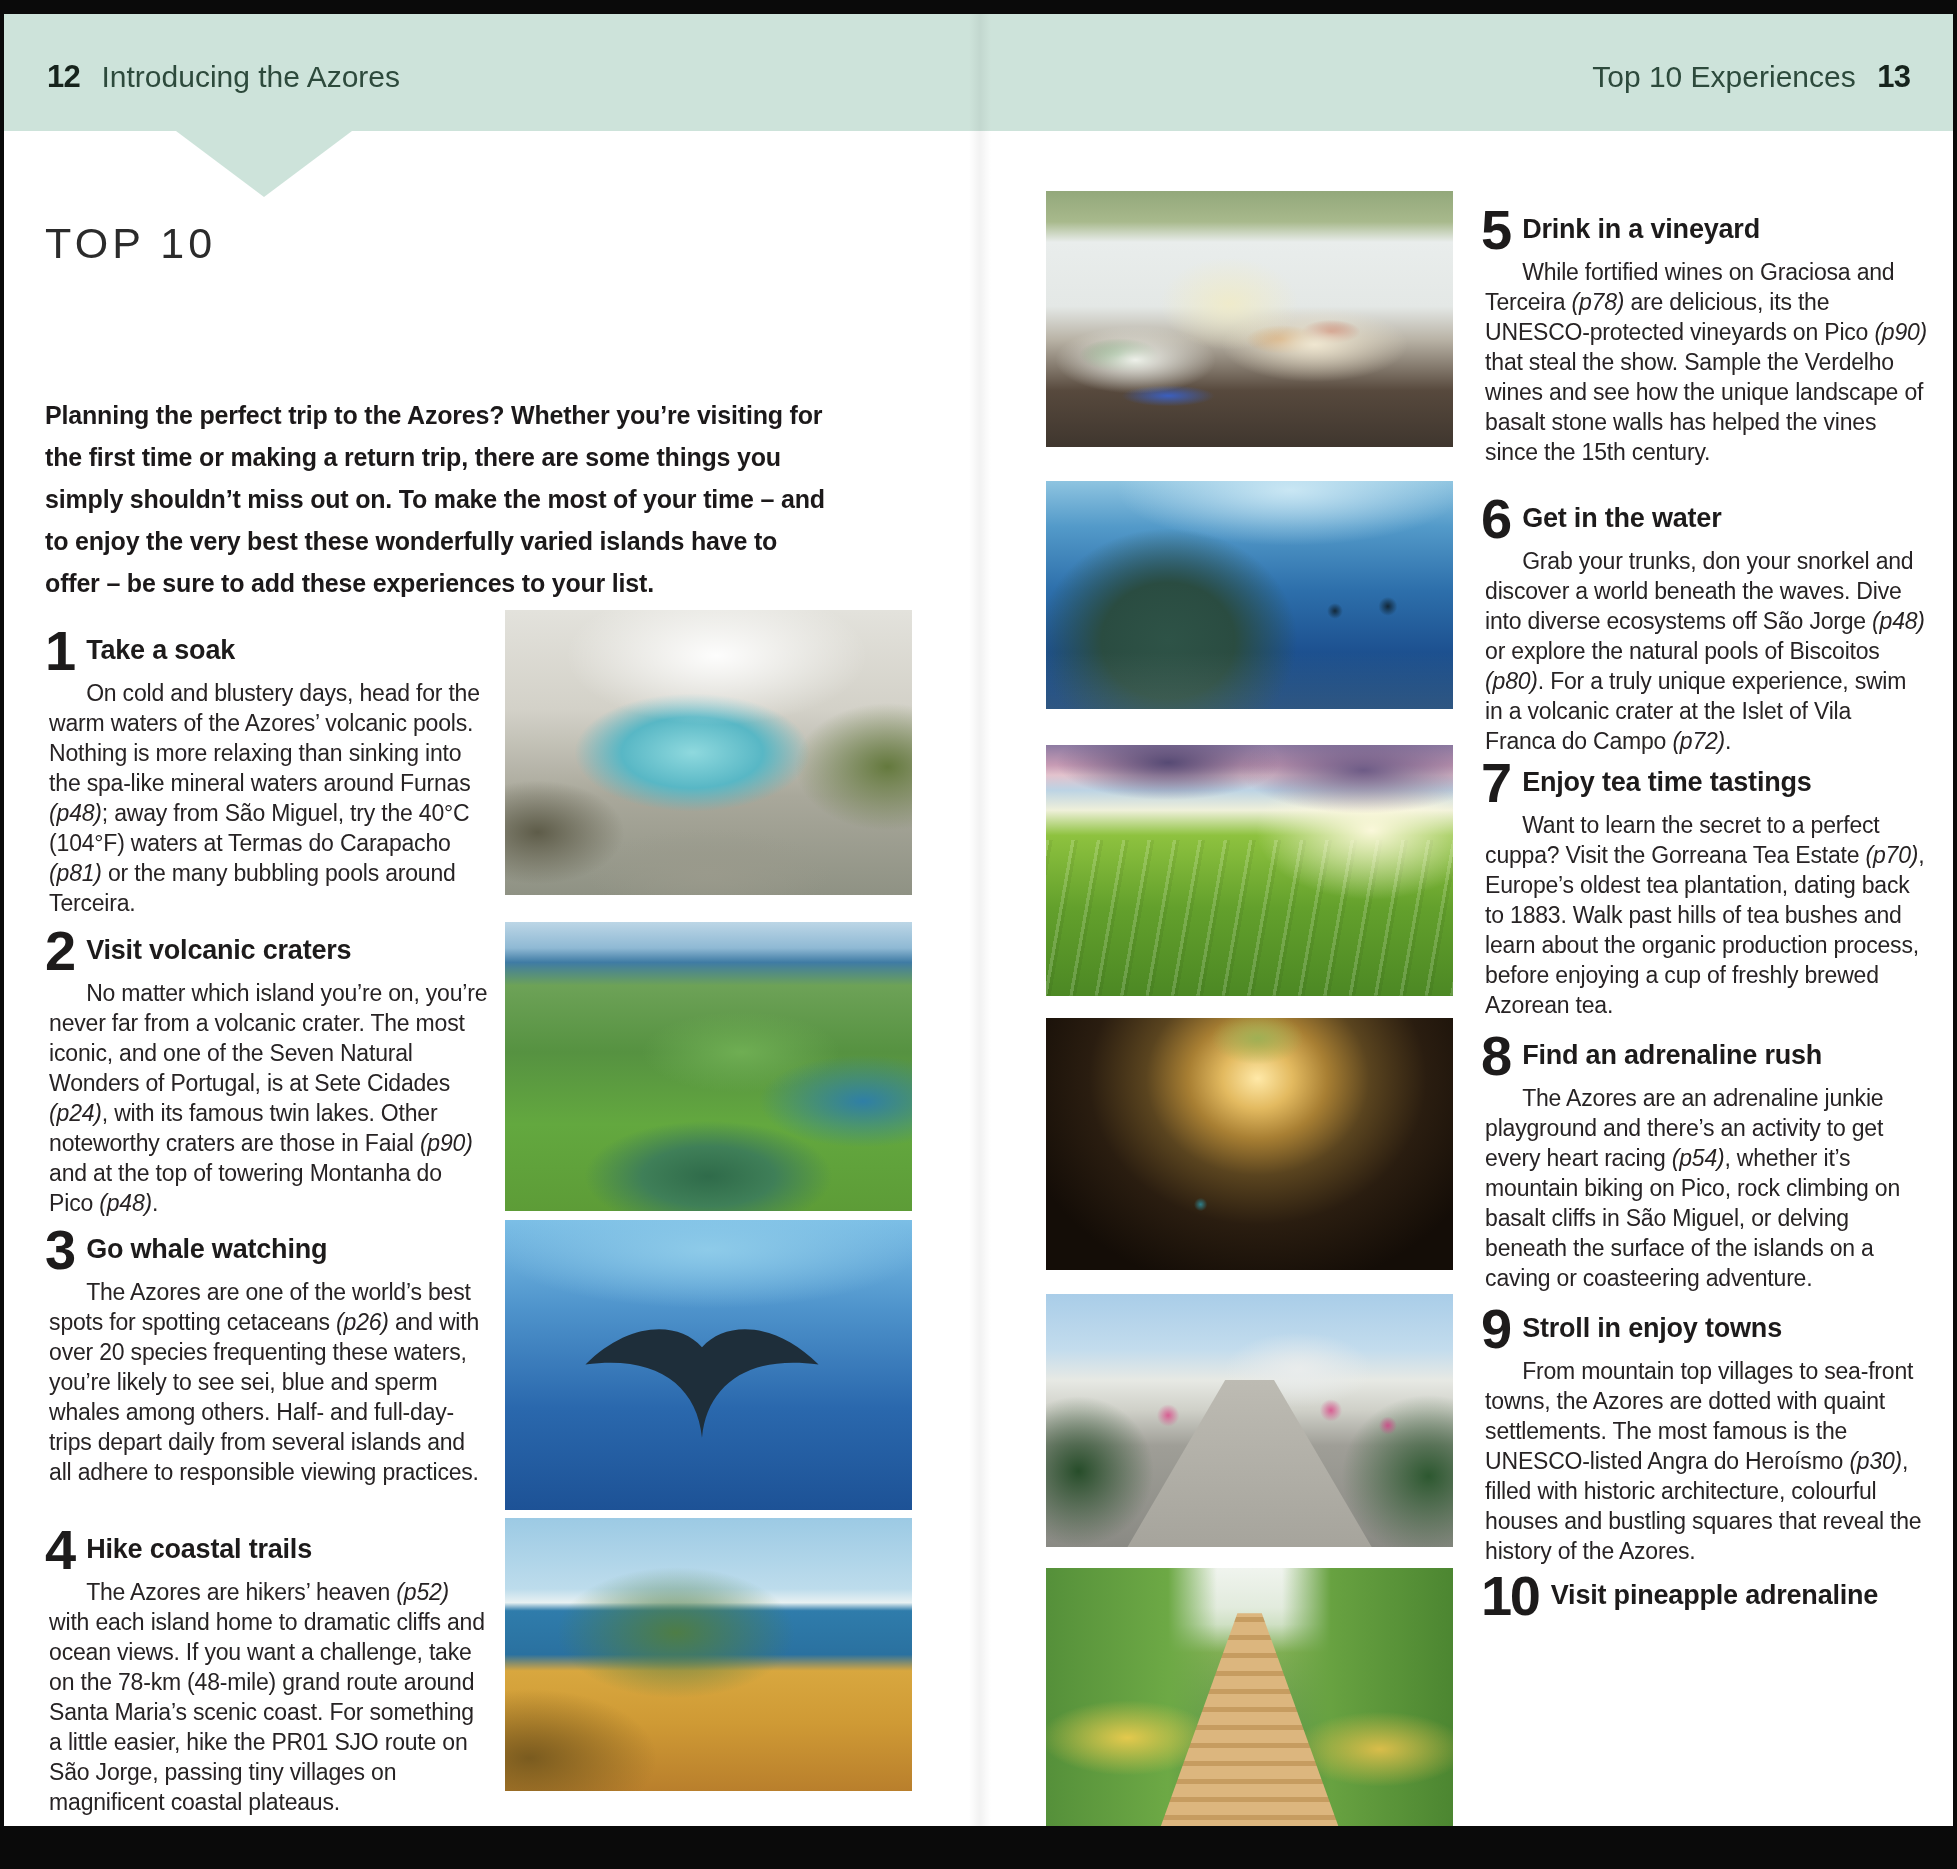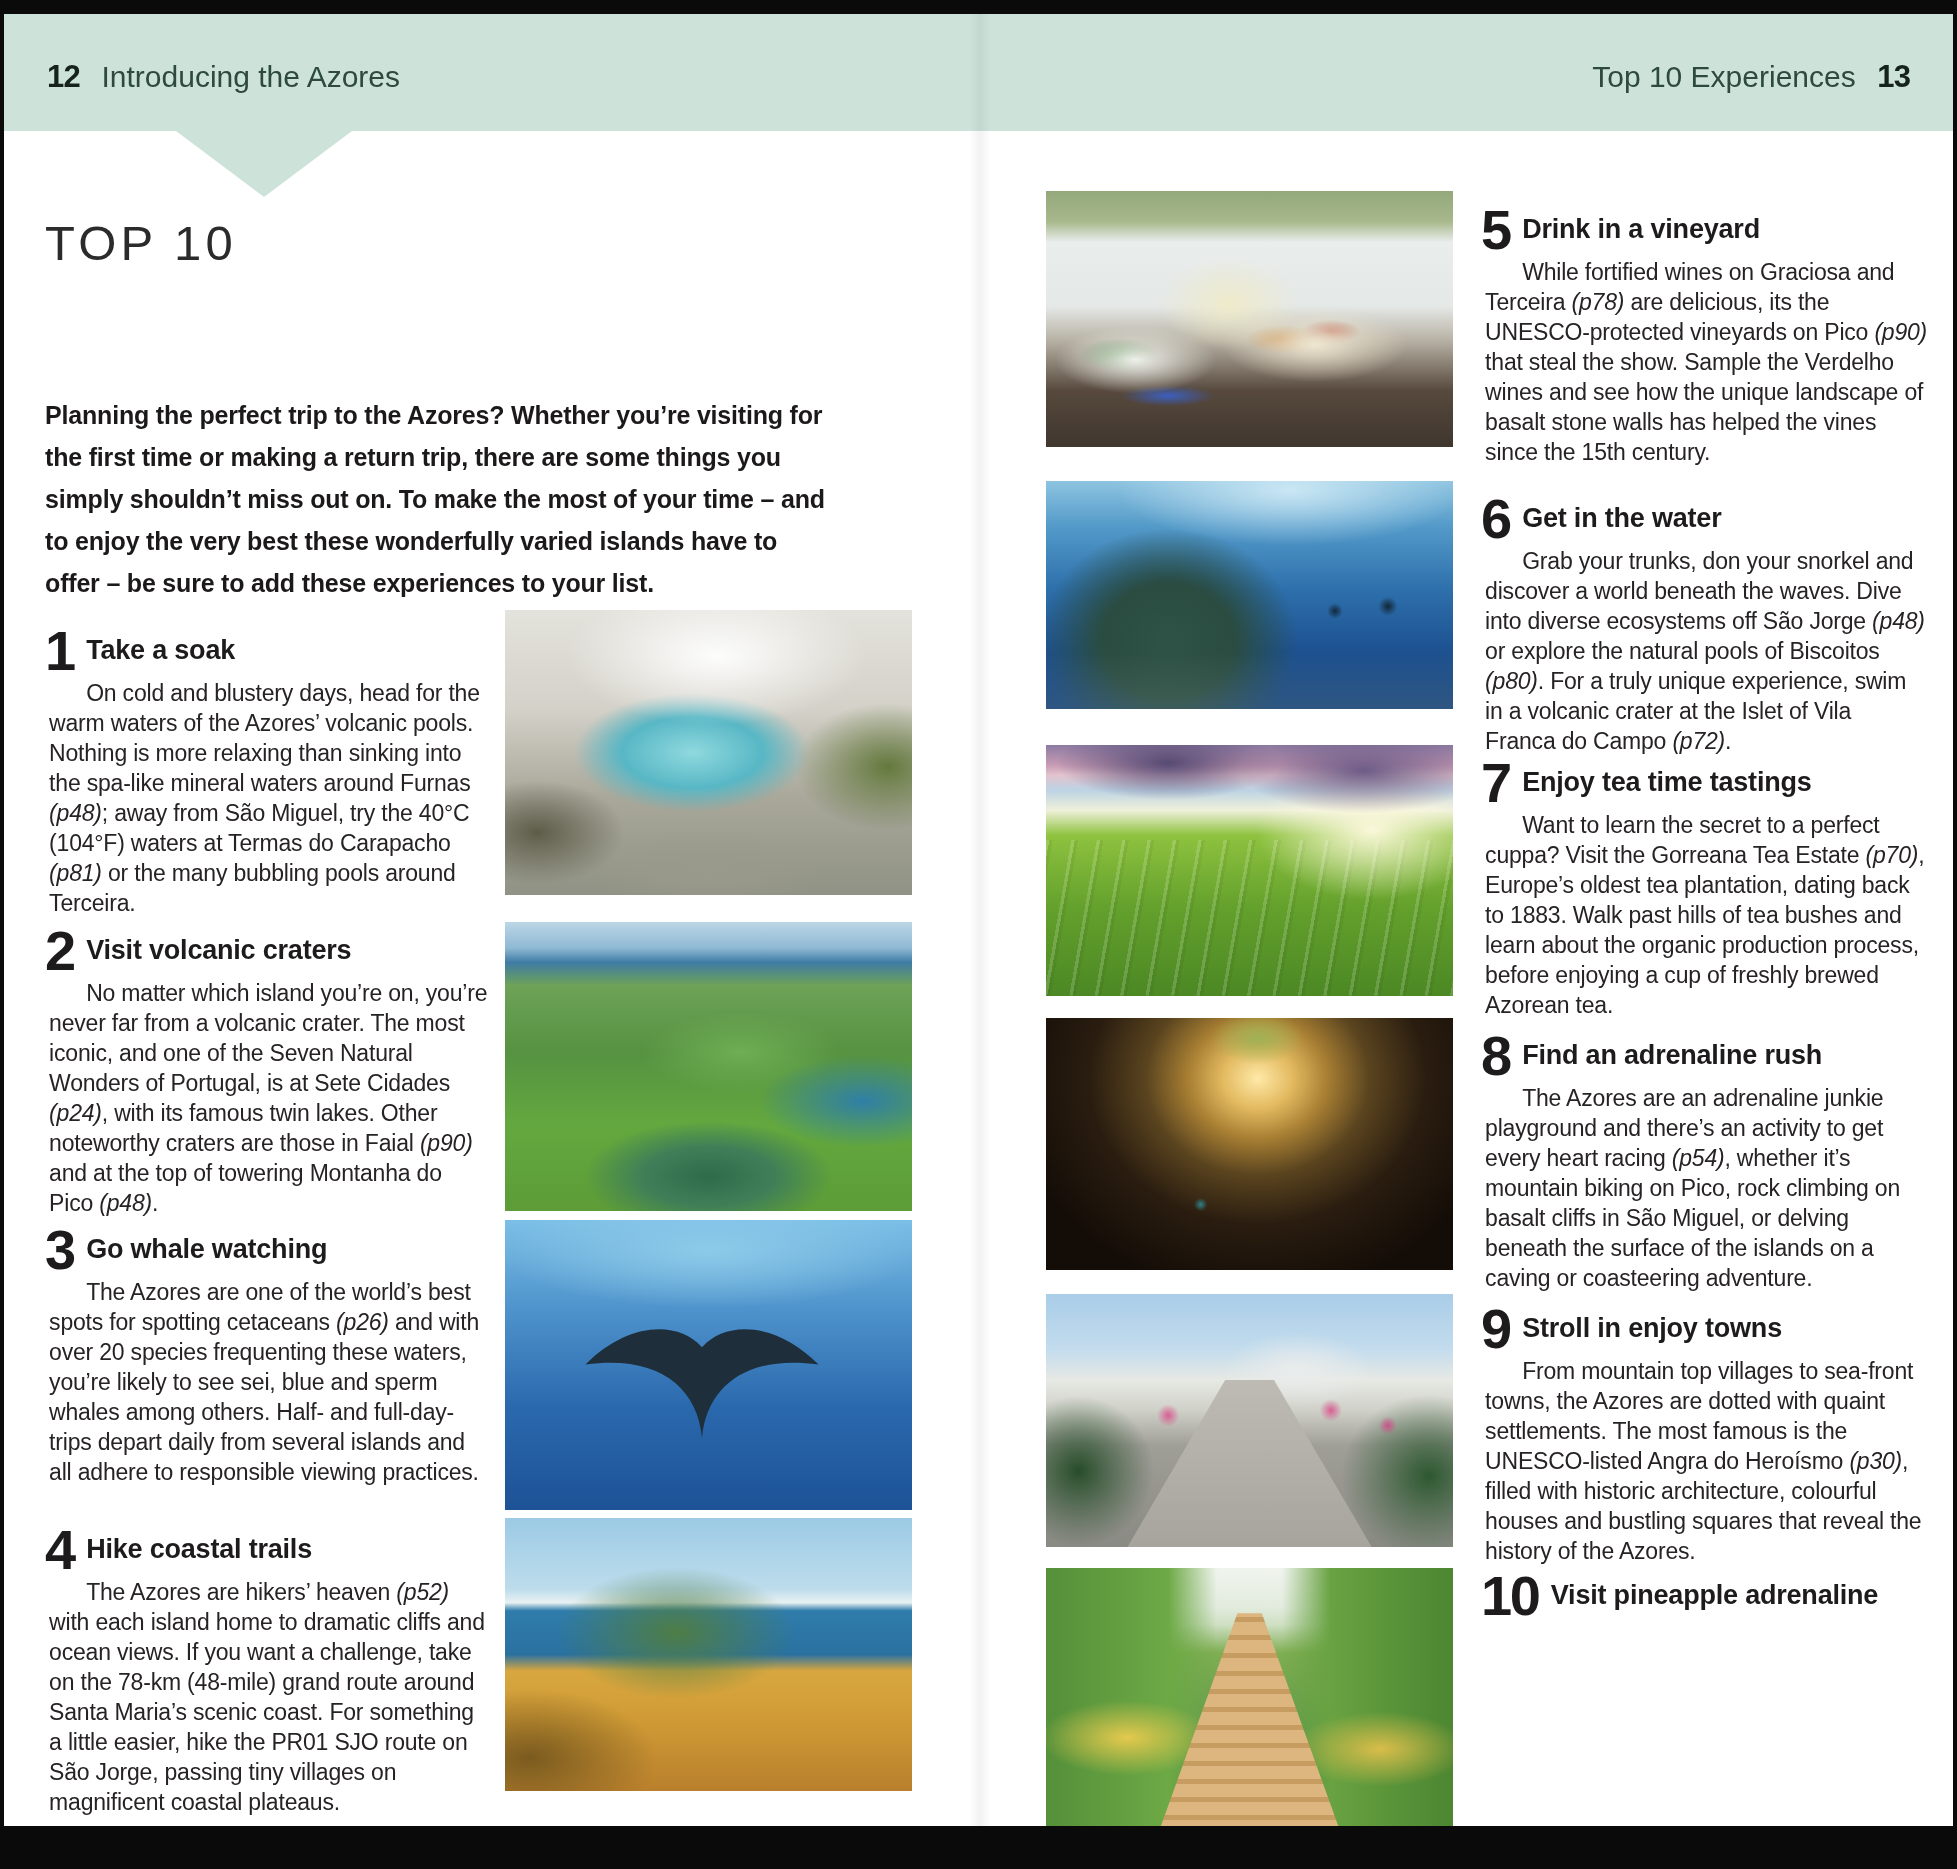--- a/index.html
+++ b/index.html
@@ -21,21 +21,21 @@
          display:flex;gap:21.5px;align-items:baseline;}
   .folio .num{font-weight:bold;color:#16231c;font-size:31px;letter-spacing:-0.8px;}
   .folio-left{left:43px;}
   .folio-right{right:43px;}
 
   
   .fold{position:absolute;left:965px;top:0;width:21.5px;height:100%;
         background:linear-gradient(90deg,rgba(0,0,0,0) 0%,rgba(0,0,0,0.05) 50%,rgba(0,0,0,0) 100%);}
 
   
-  .kicker{position:absolute;left:41px;top:198px;font-size:49px;line-height:63px;font-weight:400;
+  .kicker{position:absolute;left:41px;top:198px;font-size:43px;line-height:63px;font-weight:400;
           letter-spacing:4.1px;color:#2b2b2b;}
   .main-heading{position:absolute;left:38px;top:253px;font-size:93px;line-height:96px;font-weight:800;
           letter-spacing:-2.5px;color:var(--ink);}
   .intro{position:absolute;left:41px;top:355px;width:792px;font-size:25px;line-height:42px;
          font-weight:bold;color:#1c191a;letter-spacing:-0.2px;}
 
   
   .item{position:absolute;width:450px;color:var(--ink);}
   .item .num{float:left;font-size:56px;line-height:46px;font-weight:800;letter-spacing:-2.5px;
              color:#1d1b1b;margin:5px 12.4px 5px 0;}

